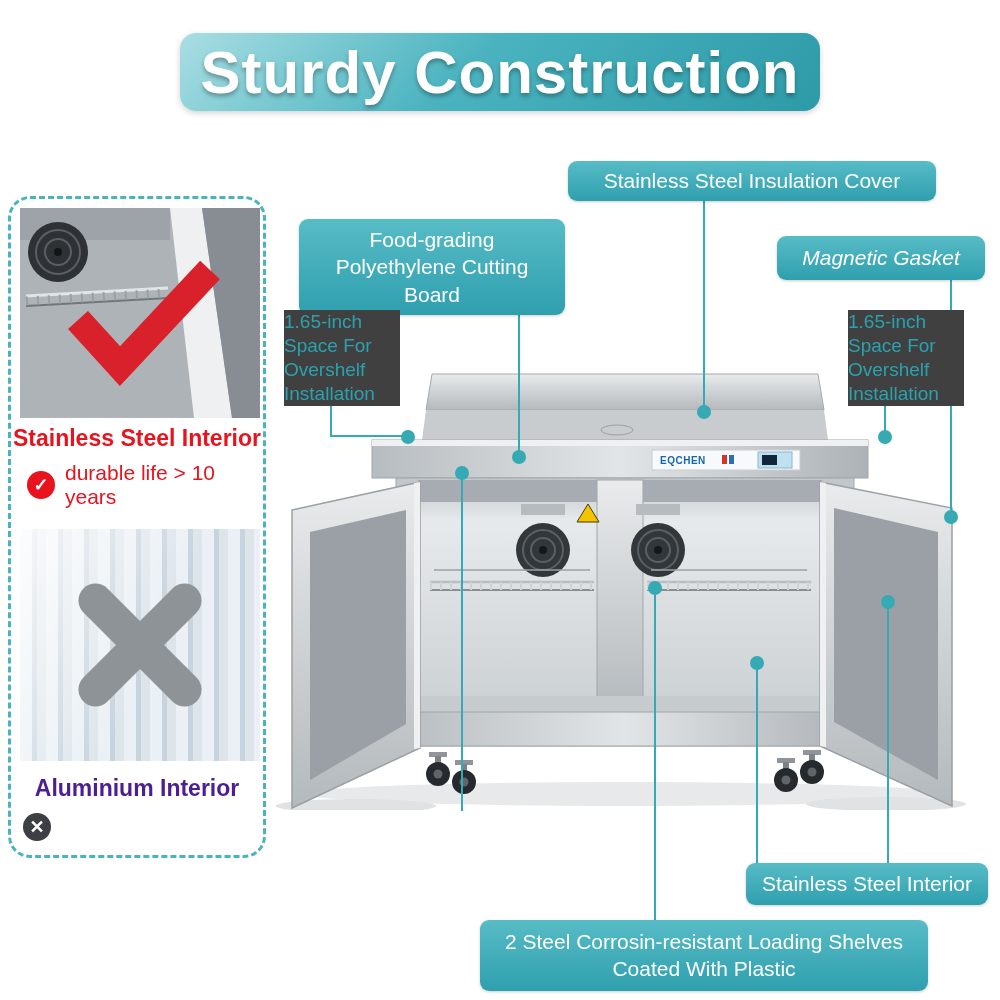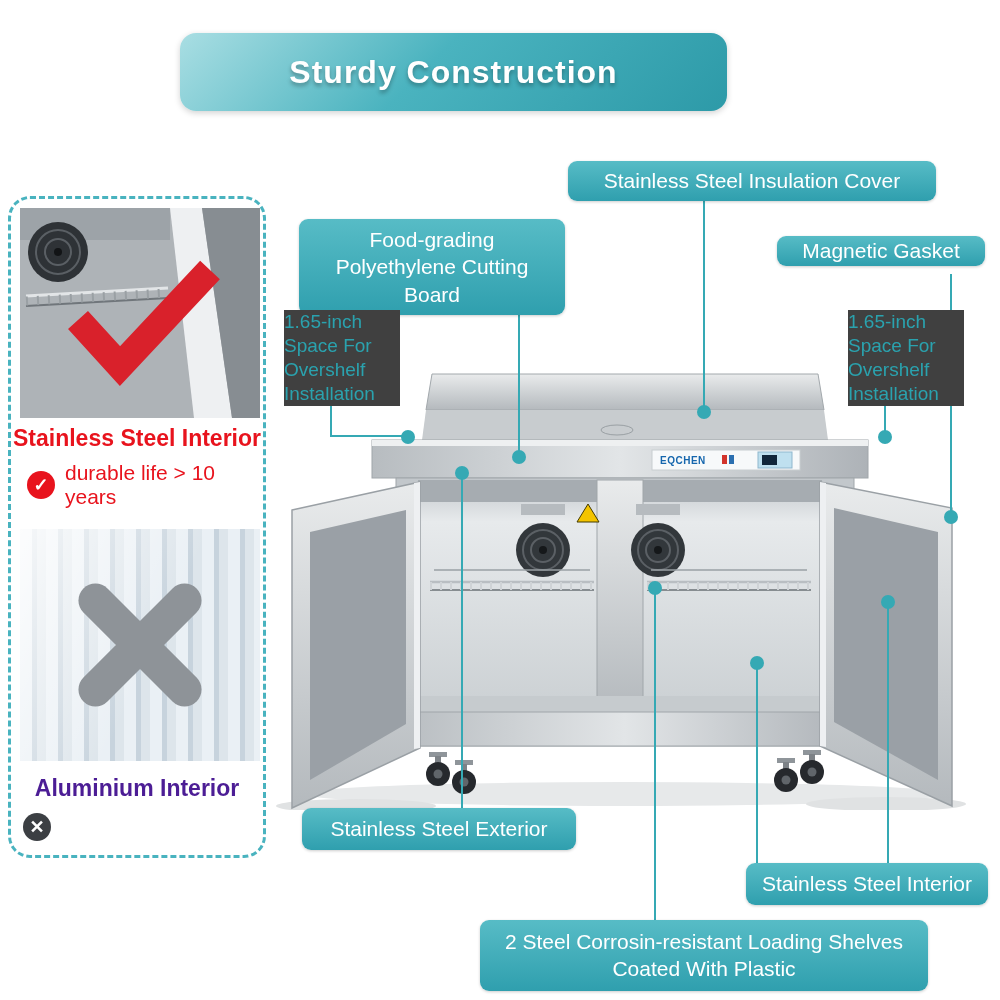--- a/index.html
+++ b/index.html
@@ -1,23 +1,23 @@
 <!DOCTYPE html>
 <html><head>
 <meta charset="utf-8">
 <style>
   html,body{margin:0;padding:0;width:1000px;height:1000px;background:#ffffff;
     font-family:"Liberation Sans", sans-serif;overflow:hidden;position:relative;}
   .stage{position:absolute;inset:0;}
 
   
-  .banner{position:absolute;left:180px;top:33px;width:547px;height:78px;border-radius:16px;
+  .banner{position:absolute;left:180px;top:33px;width:640px;height:78px;border-radius:16px;
     background:linear-gradient(135deg,#a9dee3 0%,#4ab3bf 45%,#2d9aa8 100%);
     display:flex;align-items:center;justify-content:center;
-    color:#fff;font-size:32px;font-weight:bold;letter-spacing:1px;
+    color:#fff;font-size:60px;font-weight:bold;letter-spacing:1px;
     text-shadow:0 3px 4px rgba(0,0,0,.3);box-shadow:0 2px 6px rgba(0,0,0,.18);}
 
   
   .panel{position:absolute;left:8px;top:196px;width:258px;height:662px;background:#fff;
     border:3px dashed #49b3bf;border-radius:22px;box-sizing:border-box;}
   .photo1{position:absolute;left:9px;top:9px;width:240px;height:210px;}
   .photo2{position:absolute;left:9px;top:330px;width:240px;height:232px;overflow:hidden;
     background:repeating-linear-gradient(90deg,#eaf0f5 0 12px,#c7d3dd 12px 17px,#dde5eb 17px 26px);}
   .sheen{position:absolute;inset:0;background:linear-gradient(115deg,rgba(255,255,255,.85) 0%,rgba(255,255,255,0) 55%);}
   .xbar{position:absolute;left:40px;top:99px;width:160px;height:34px;border-radius:17px;background:#8e9398;}
@@ -41,21 +41,21 @@
   .line{position:absolute;background:#35a9b4;}
   .dot{position:absolute;width:14px;height:14px;border-radius:50%;background:#35a9b4;}
 
   
   .callout{position:absolute;background:linear-gradient(180deg,#57bcc6,#2f9fae);color:#fff;
     border-radius:9px;display:flex;align-items:center;justify-content:center;text-align:center;
     font-size:21px;line-height:1.3;box-sizing:border-box;box-shadow:0 1px 3px rgba(0,0,0,.2);}
   .nowrap{white-space:nowrap;}
   .c-insulation{left:568px;top:161px;height:40px;padding:0 16px;min-width:368px;}
   .c-cutting{left:299px;top:219px;width:266px;padding:7px 10px;}
-  .c-gasket{left:777px;top:236px;height:30px;padding:0 12px;min-width:208px;}
+  .c-gasket{left:777px;top:236px;height:44px;padding:0 12px;min-width:208px;font-style:italic;}
   .c-exterior{left:302px;top:808px;height:42px;padding:0 16px;min-width:274px;}
   .c-interior{left:746px;top:863px;height:42px;padding:0 10px;min-width:242px;}
   .c-shelves{left:456px;top:920px;width:448px;padding:8px 12px;margin-left:24px;}
 
   
   .overshelf{position:absolute;width:116px;color:#2aa2ae;font-size:19px;line-height:1.26;background:#404040;}
   .ov-left{left:284px;top:310px;}
   .ov-right{left:848px;top:310px;}
 </style>
 </head>
@@ -222,20 +222,19 @@
   <div class="dot" style="left:401px;top:430px;"></div>
   <div class="dot" style="left:878px;top:430px;"></div>
   <div class="dot" style="left:455px;top:466px;"></div>
   <div class="dot" style="left:881px;top:595px;"></div>
   <div class="dot" style="left:750px;top:656px;"></div>
   <div class="dot" style="left:648px;top:581px;"></div>
 
   <div class="callout nowrap c-insulation">Stainless Steel Insulation Cover</div>
   <div class="callout c-cutting">Food-grading Polyethylene Cutting Board</div>
   <div class="callout nowrap c-gasket">Magnetic Gasket</div>
-  <div class="callout nowrap c-exterior">Stainless Steel Exterior</div>
   <div class="callout nowrap c-interior">Stainless Steel Interior</div>
   <div class="callout c-shelves">2 Steel Corrosin-resistant Loading Shelves Coated With Plastic</div>
 
   <div class="overshelf ov-left">1.65-inch Space For Overshelf Installation</div>
   <div class="overshelf ov-right">1.65-inch Space For Overshelf Installation</div>
 
 </div>
 
 </body></html>

